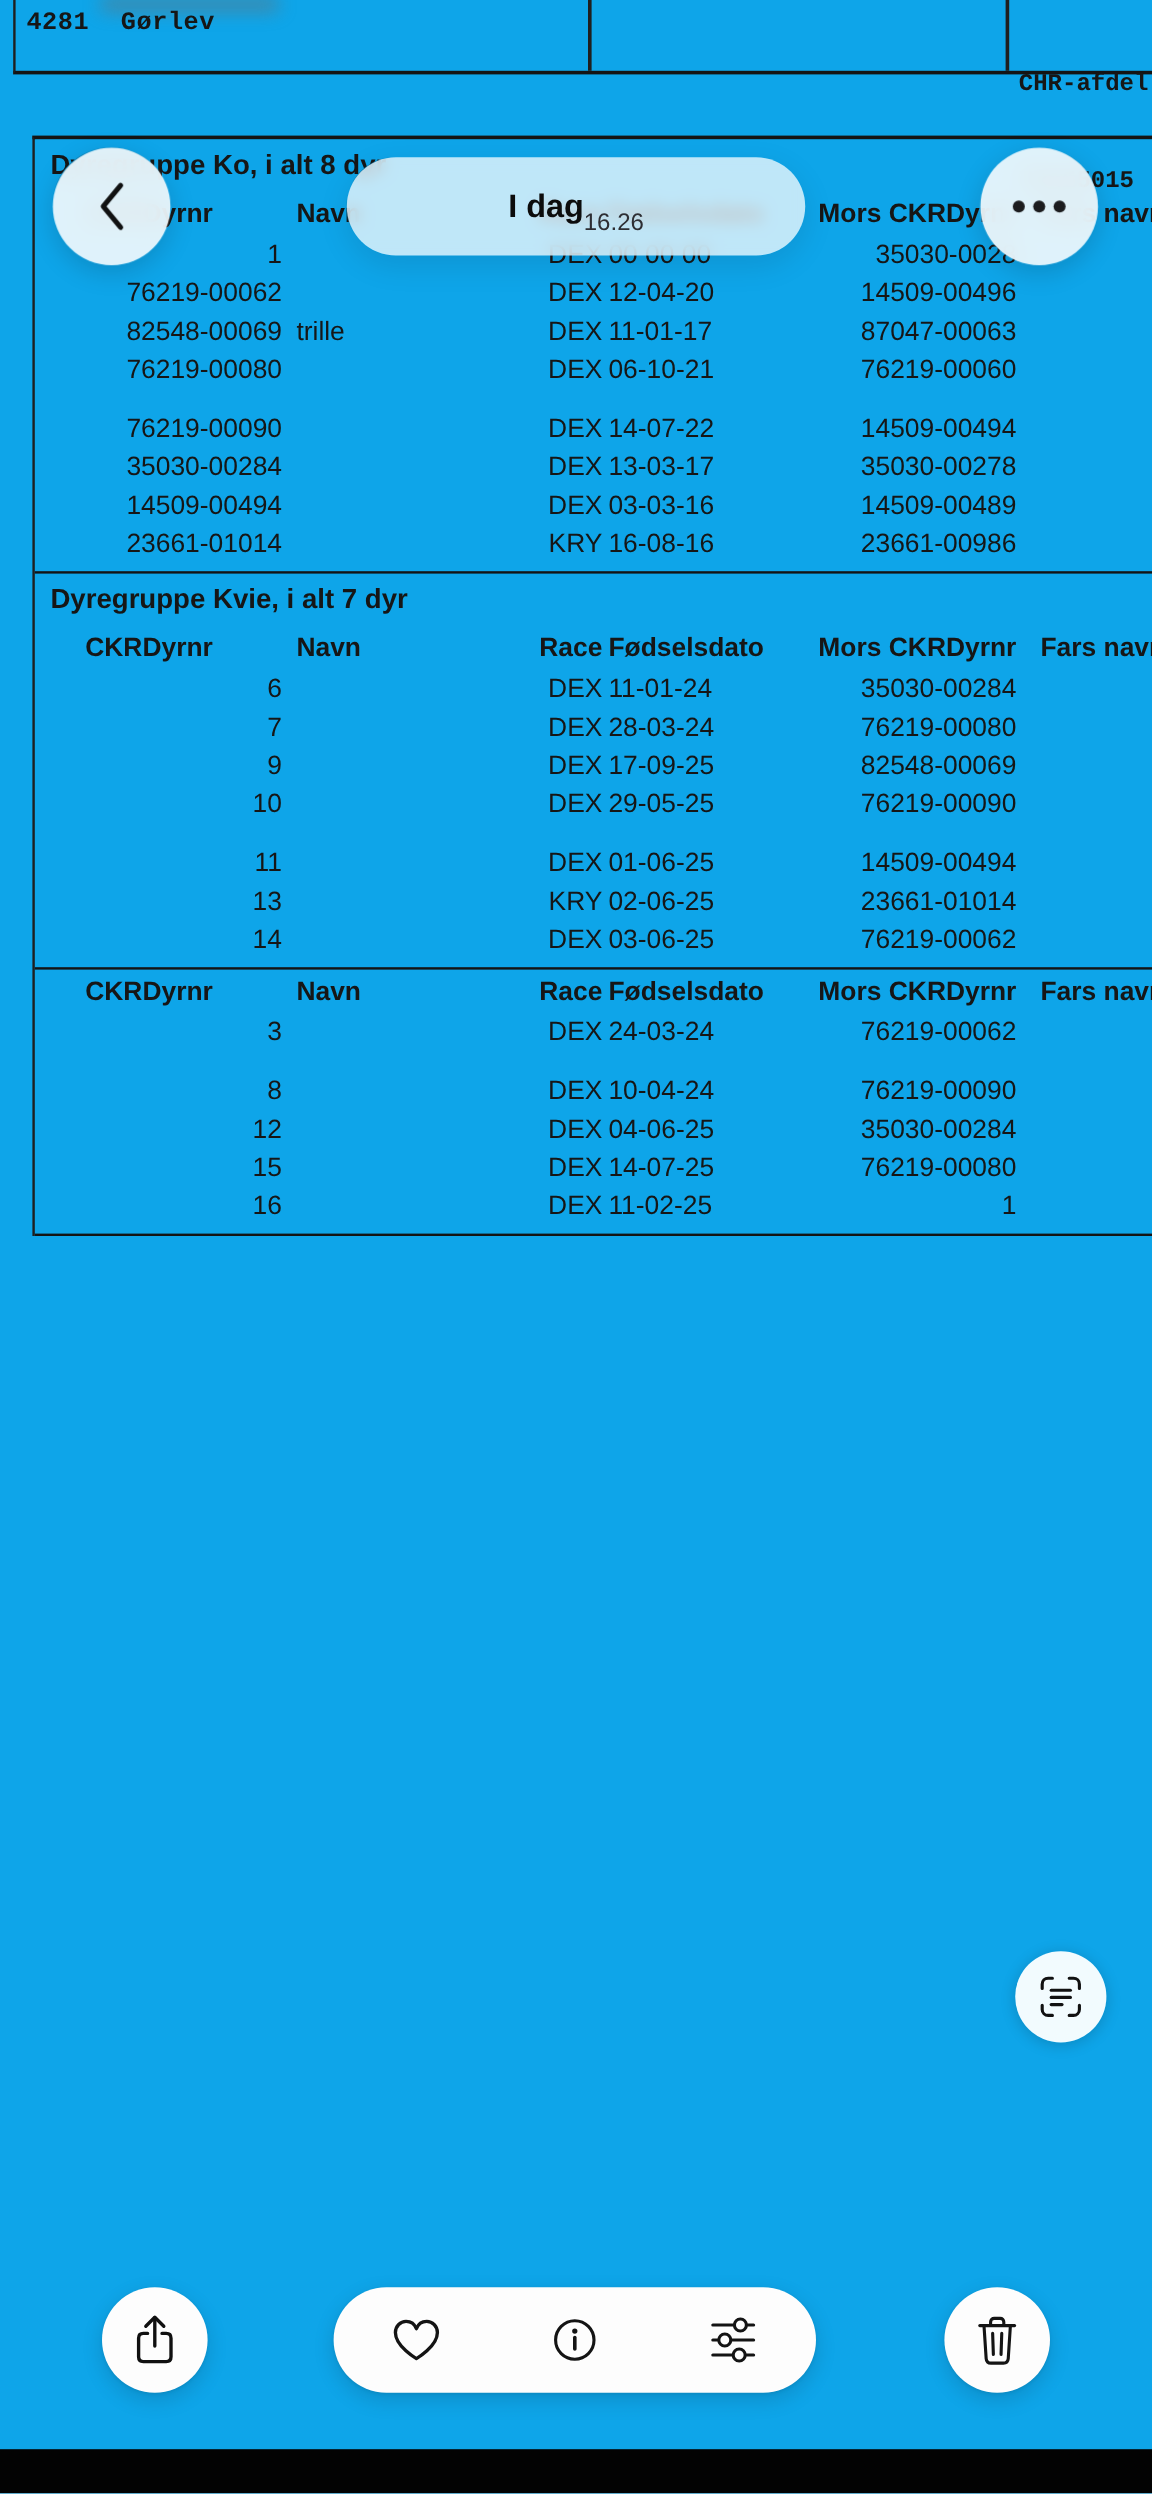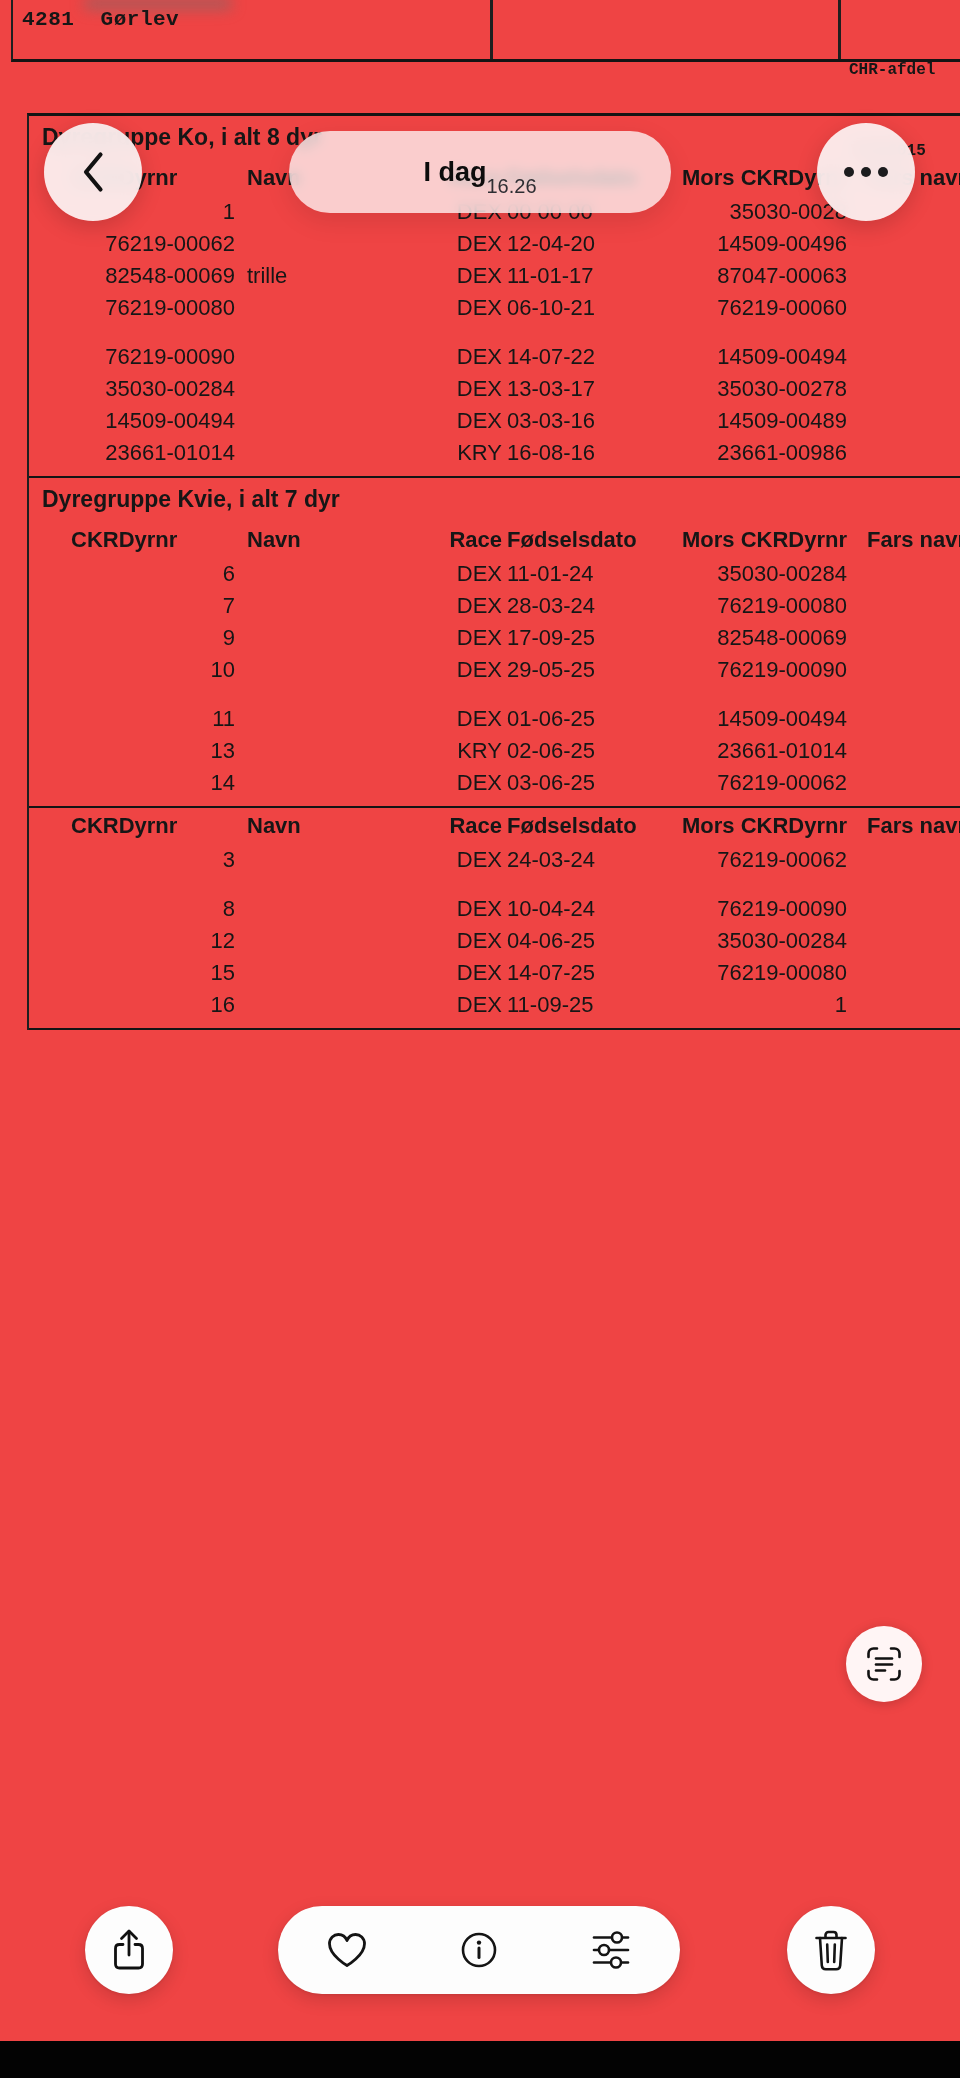--- a/index.html
+++ b/index.html
@@ -2,21 +2,21 @@
 <html><head>
 <meta charset="utf-8">
 <style>
   * { margin:0; padding:0; box-sizing:border-box; }
   html,body { width:960px; height:2078px; }
   body {
     font-family:"Liberation Sans", sans-serif;
     background:#ffffff; color:#161616;
     position:relative; overflow:hidden;
   }
-  .page { position:absolute; inset:0; background:#ef4444; overflow:hidden; }
+  .page { position:absolute; inset:0; background:#0ea5e9; overflow:hidden; }
 
   
   .photo { position:absolute; inset:0; }
 
   .tophdr {
     position:relative; margin-left:11px; width:949px; height:62px;
     border-left:2.5px solid #1f1f1f; border-bottom:3px solid #141414;
   }
   .smudge {
     position:absolute; left:70px; top:-3px; width:150px; height:13px;
@@ -25,21 +25,21 @@
   .addr {
     position:absolute; left:9px; top:8px;
     font-family:"Liberation Mono","DejaVu Sans Mono",monospace;
     font-weight:bold; font-size:21px; white-space:pre; letter-spacing:0.5px;
   }
   .vline { position:absolute; top:0; width:2.5px; height:100%; background:#1f1f1f; }
   .v1 { left:477px; } .v2 { left:825px; }
   .chr {
     position:absolute; left:836px; top:3px;
     font-family:"Liberation Mono","DejaVu Sans Mono",monospace;
-    font-weight:bold; font-size:16px; line-height:27px; white-space:pre;
+    font-weight:bold; font-size:20px; line-height:27px; white-space:pre;
   }
 
   .main-table {
     margin:51px 0 0 27px; width:933px;
     border-top:3px solid #141414; border-left:2.5px solid #1f1f1f;
   }
   .group { border-bottom:2.5px solid #141414; padding-bottom:7px; }
   .group-title { font-weight:bold; font-size:23px; padding:8px 0 9px 13px; white-space:nowrap; }
   .grid { display:grid; grid-template-columns:206px 192px 75px 160px 185px 115px; }
   .cell { font-size:22px; line-height:32px; white-space:nowrap; }
@@ -303,21 +303,21 @@
             <div class="cell c2"></div>
             <div class="cell c3">DEX</div>
             <div class="cell c4">14-07-25</div>
             <div class="cell c5">76219-00080</div>
             <div class="cell c6"></div>
           </div>
           <div class="grid row">
             <div class="cell c1">16</div>
             <div class="cell c2"></div>
             <div class="cell c3">DEX</div>
-            <div class="cell c4">11-09-25</div>
+            <div class="cell c4">11-02-25</div>
             <div class="cell c5">1</div>
             <div class="cell c6"></div>
           </div>
         </section>
       </div>
 
   </div>
 
   <div class="frost-circle back-btn">
     <span>

